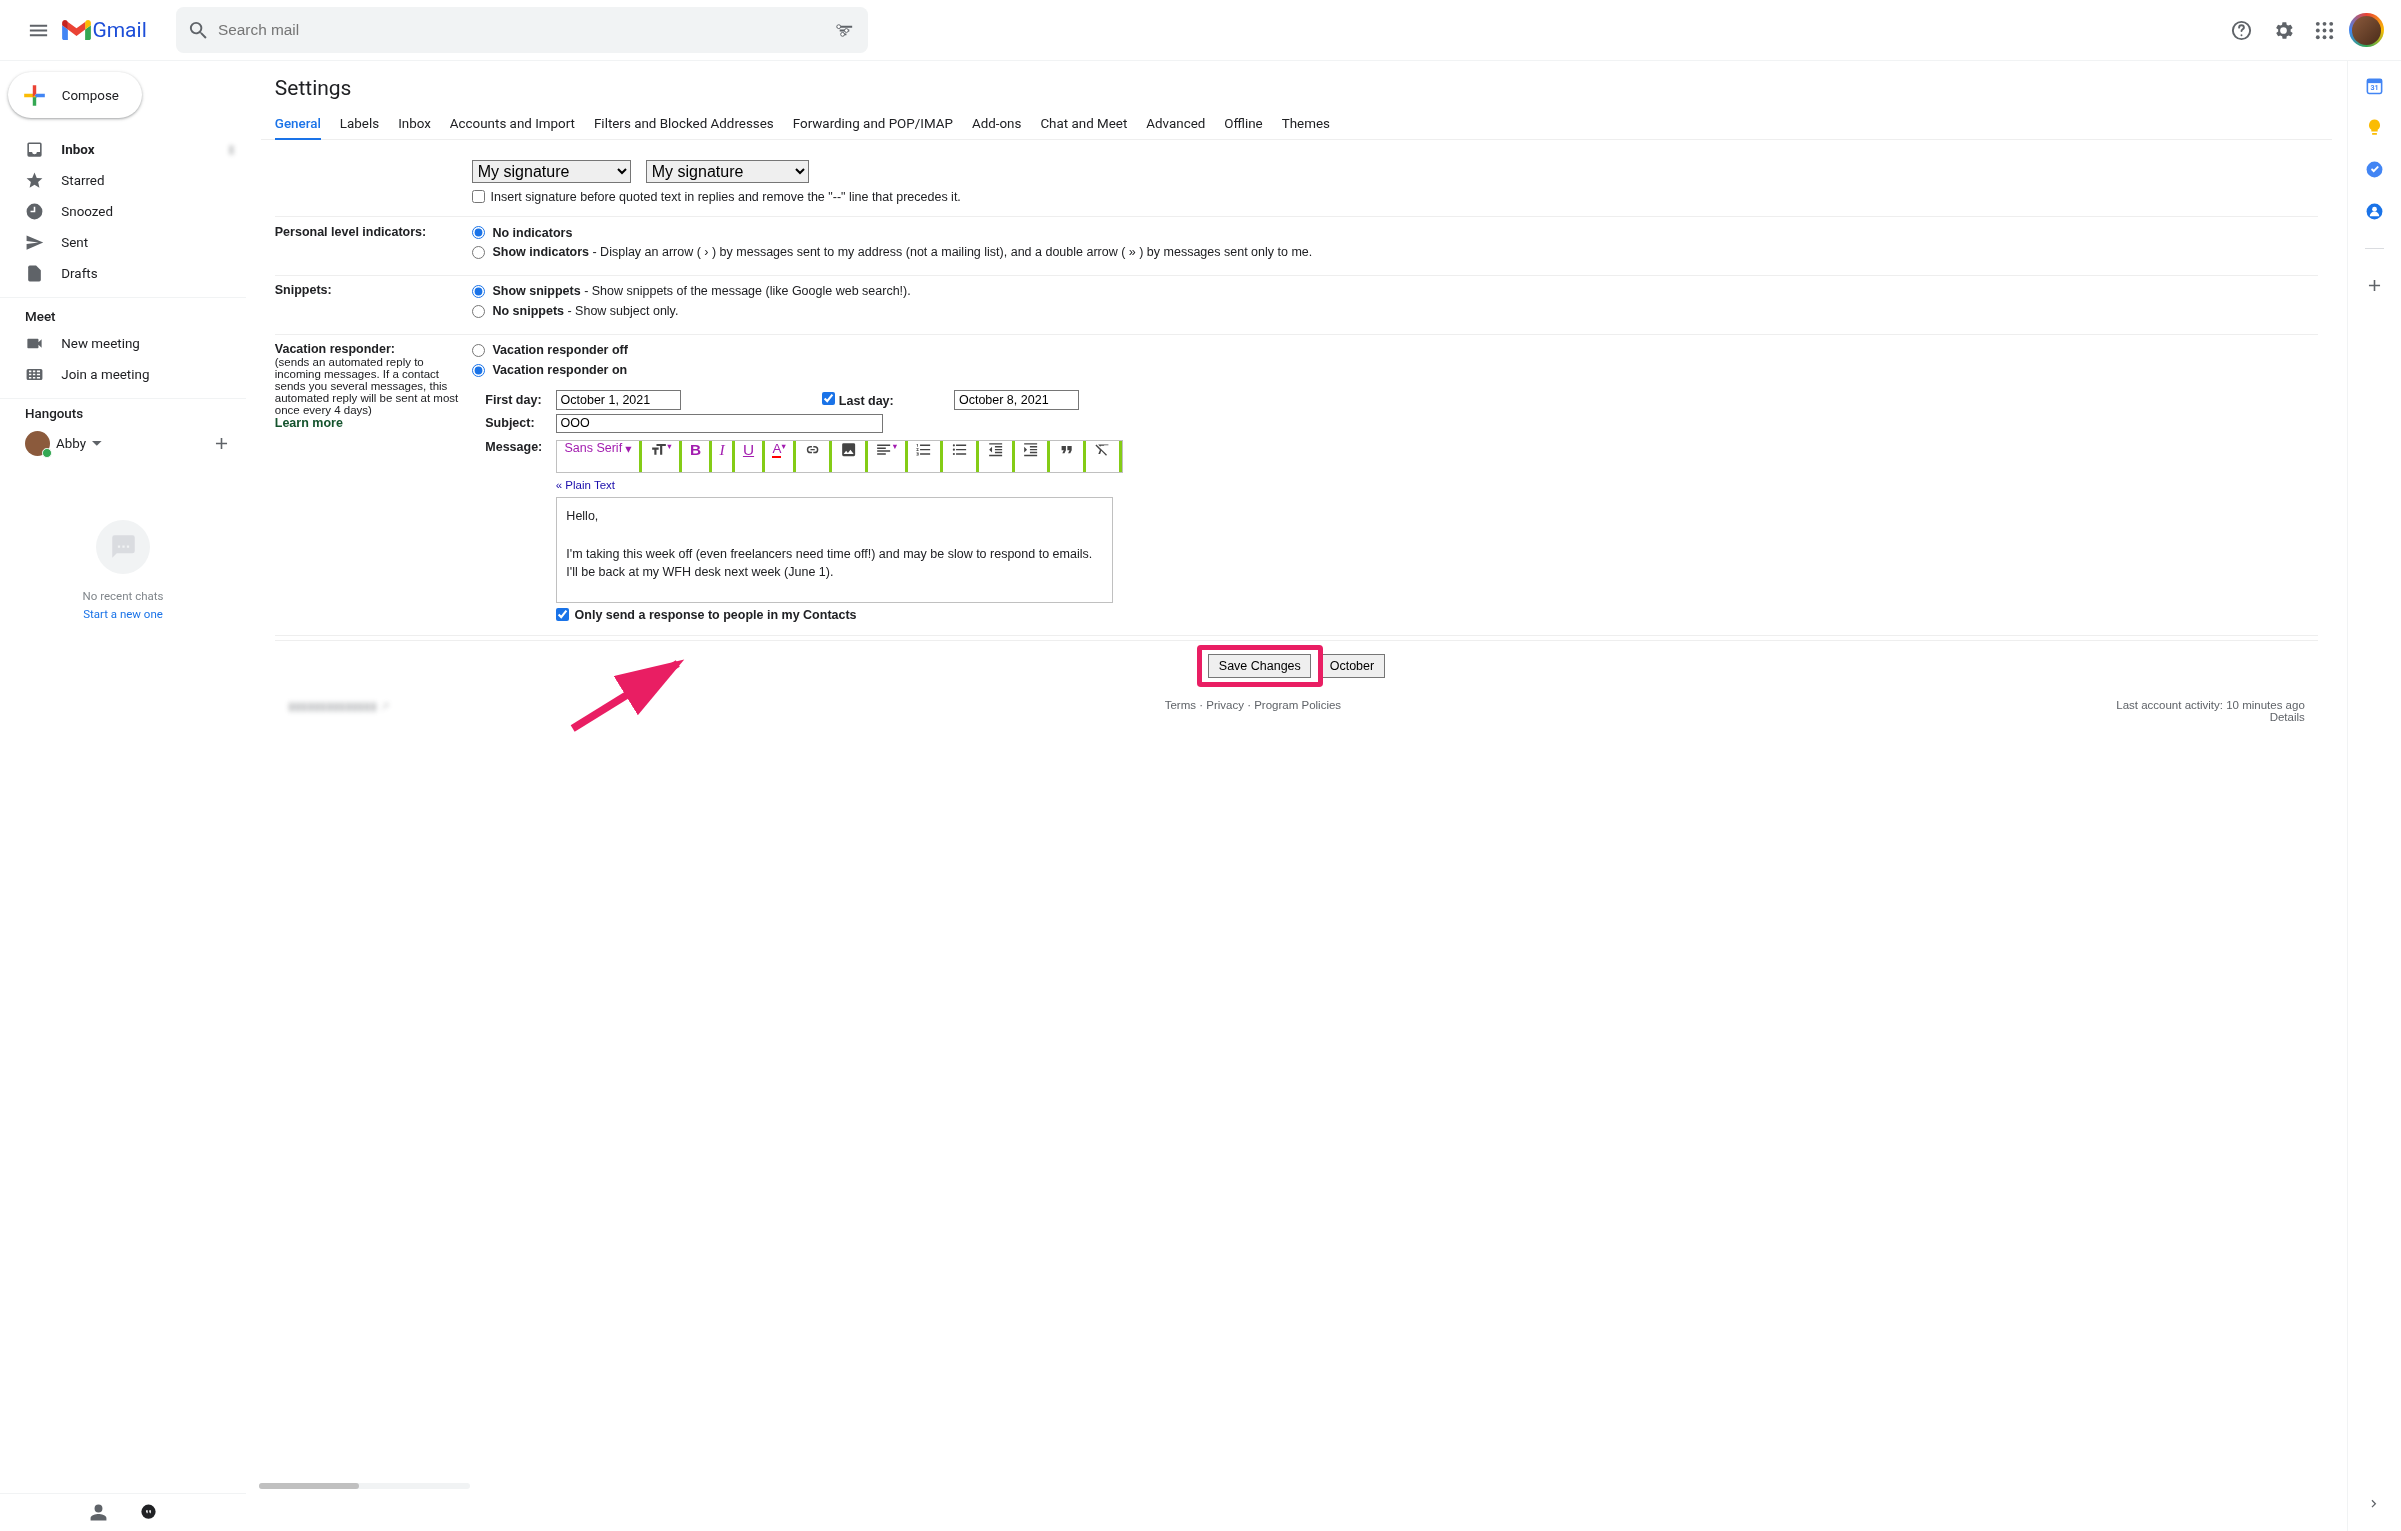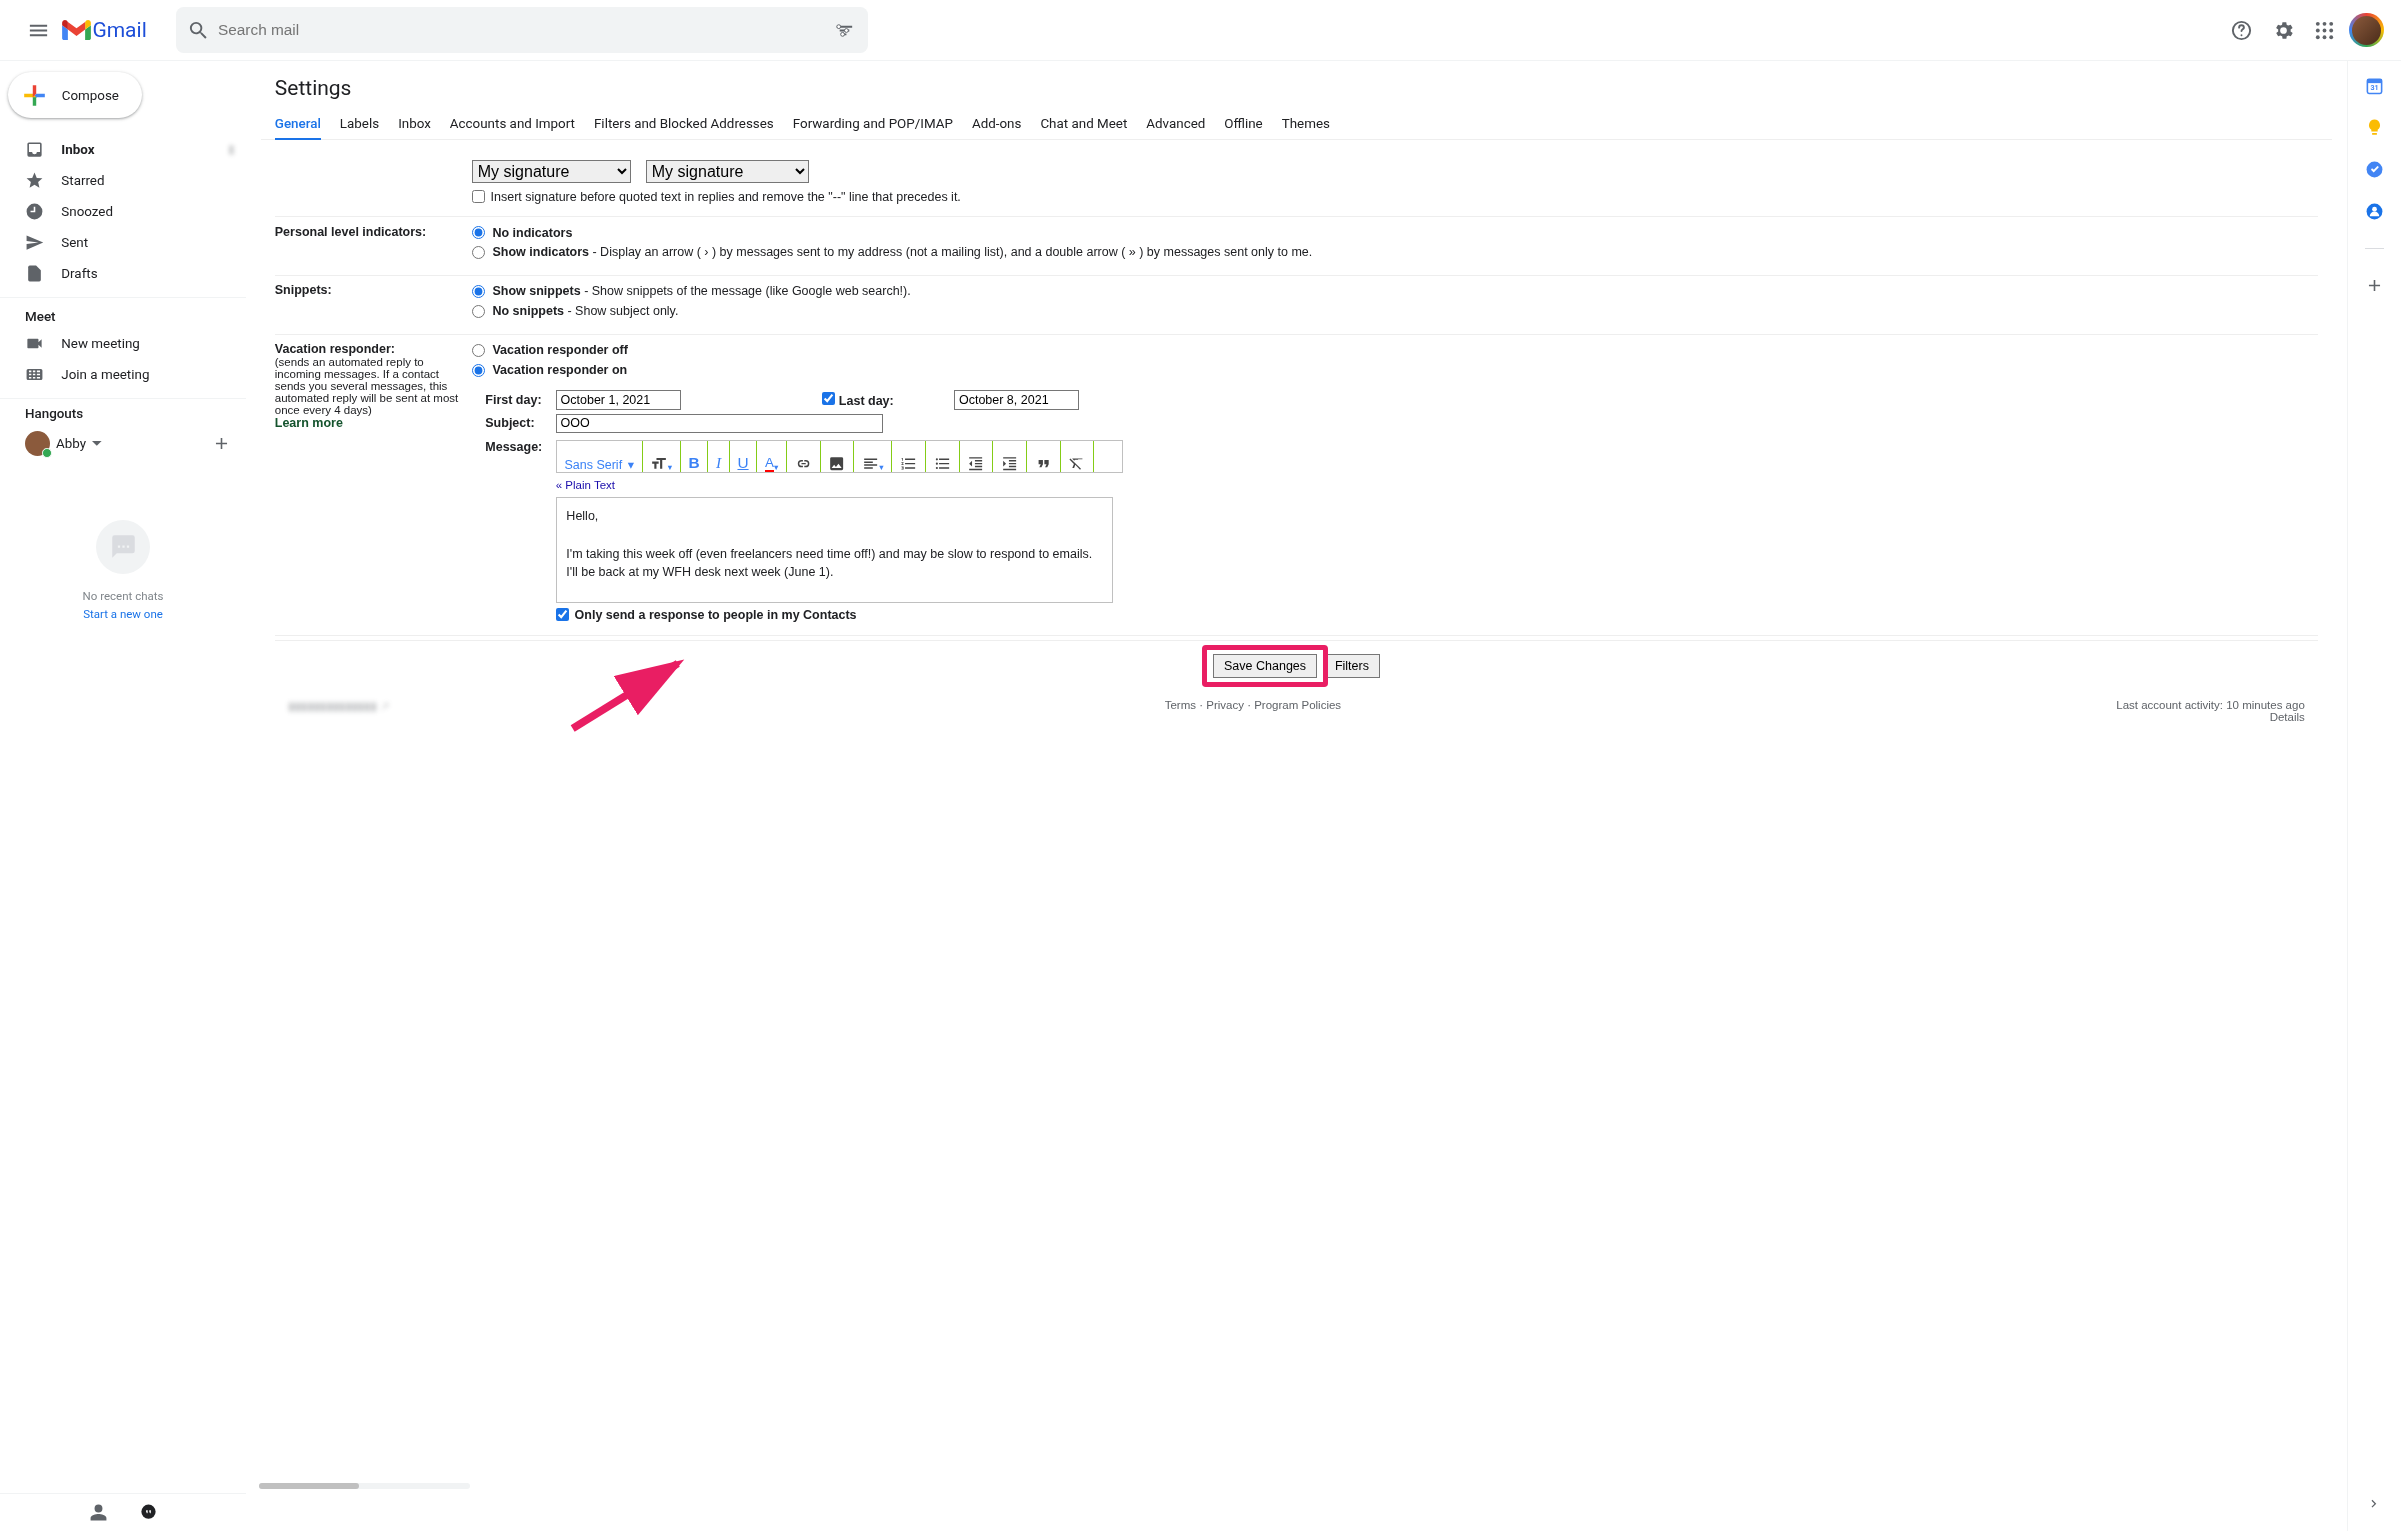--- a/index.html
+++ b/index.html
@@ -54,21 +54,21 @@
 .setting-content { flex: 1; }
 .radio-row { display: flex; align-items: flex-start; gap: 7.7px; margin-bottom: 1.9px; }
 .radio-row input[type=radio] { margin-top: 1.9px; accent-color: #1a73e8; }
 .radio-row label { line-height: 1.4; }
 .radio-row b { font-weight: 700; }
 .select-box { font-size: 16px; padding: 1px; border: 1px solid #767676; background: #efefef; }
 .text-input { border: 1px solid #767676; padding: 1.9px 3.8px; font-size: 12.5px; width: 125px; }
 .subject-input { width: 327px; }
 
 .toolbar { display: flex; align-items: center; border: 1px solid #c0c0c0; background: #fff; height: 33px; margin-top: 3.8px; }
-.toolbar .tb-item { padding: 0 7.7px; height: 100%; display: flex; align-items: flex-end; cursor: pointer; color: #3b82f6; border-right: 1px solid #84cc16; font-size: 12.5px; }
+.toolbar .tb-item { padding: 0 7.7px; height: 100%; display: flex; align-items: flex-start; cursor: pointer; color: #a21caf; border-right: 3px solid #84cc16; font-size: 12.5px; }
 .toolbar .tb-item.font { width: 86px; justify-content: space-between; }
 .toolbar .tb-item svg { width: 17.3px; height: 17.3px; }
 
 .plain-text-link { color: #1a0dab; font-size: 11.5px; margin: 5.8px 0; display: inline-block; cursor: pointer; }
 .message-box { border: 1px solid #c0c0c0; padding: 9.6px; width: 557px; min-height: 106px; font-size: 12.5px; line-height: 1.5; }
 .learn-more { color: #14532d; text-decoration: none; font-size: 12.5px; }
 
 .checkbox-row { display: flex; align-items: center; gap: 5.8px; margin-top: 5px; }
 .checkbox-row b { font-weight: 700; }
 input[type=checkbox] { accent-color: #1a73e8; }
@@ -445,21 +445,21 @@
             </tr>
           </tbody>
             </table>
         </div>
       </div>
 
       <div class="button-row" style="position:relative">
         <span class="save-highlight">
           <button class="btn">Save Changes</button>
         </span>
-        <button class="btn">Filters</button>
+        <button class="btn">October</button>
         <div class="arrow-annotation" style="left:288px;top:11.5px">
           <svg viewBox="0 0 140 90">
               <defs>
                 <marker id="ah" markerWidth="10" markerHeight="10" refX="8" refY="3" orient="auto">
                   <path d="M0,0 L0,6 L9,3 z" fill="#e91e63"></path>
                 </marker>
               </defs>
               <line x1="10" y1="80" x2="120" y2="12" stroke="#e91e63" stroke-width="8" marker-end="url(#ah)"></line>
             </svg>
         </div>

